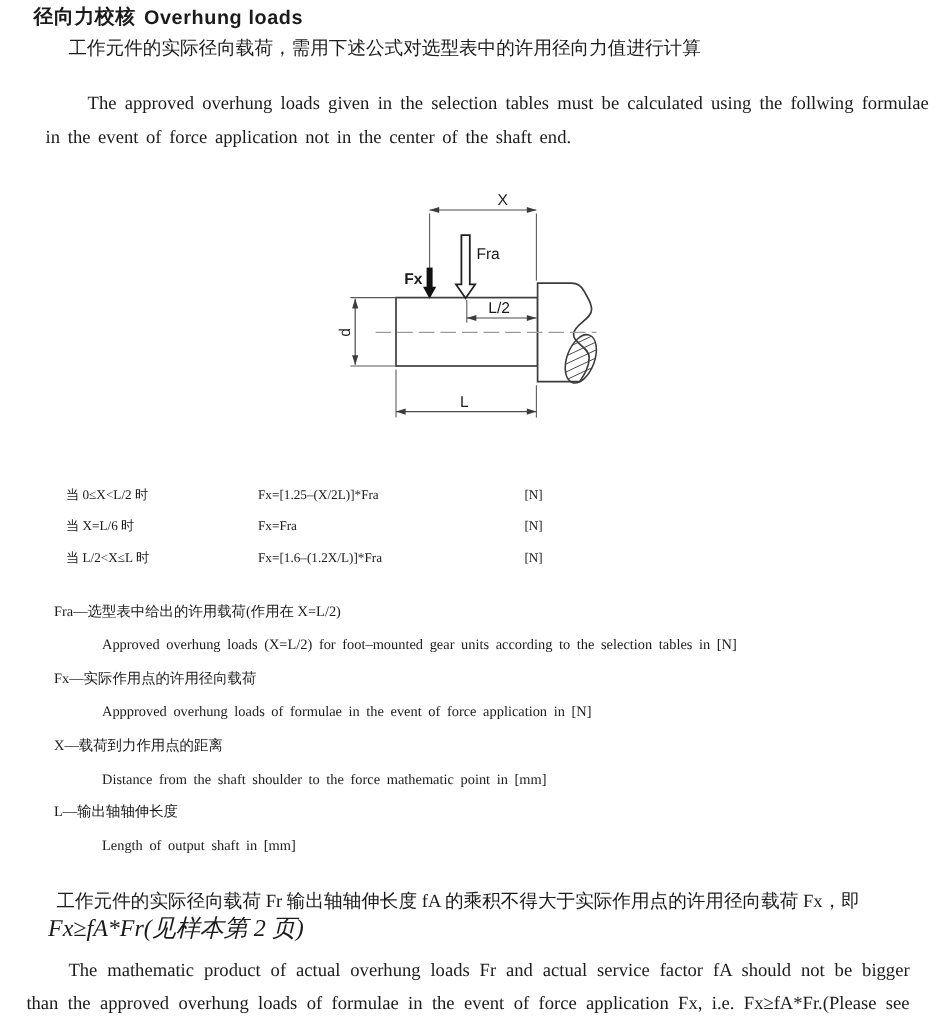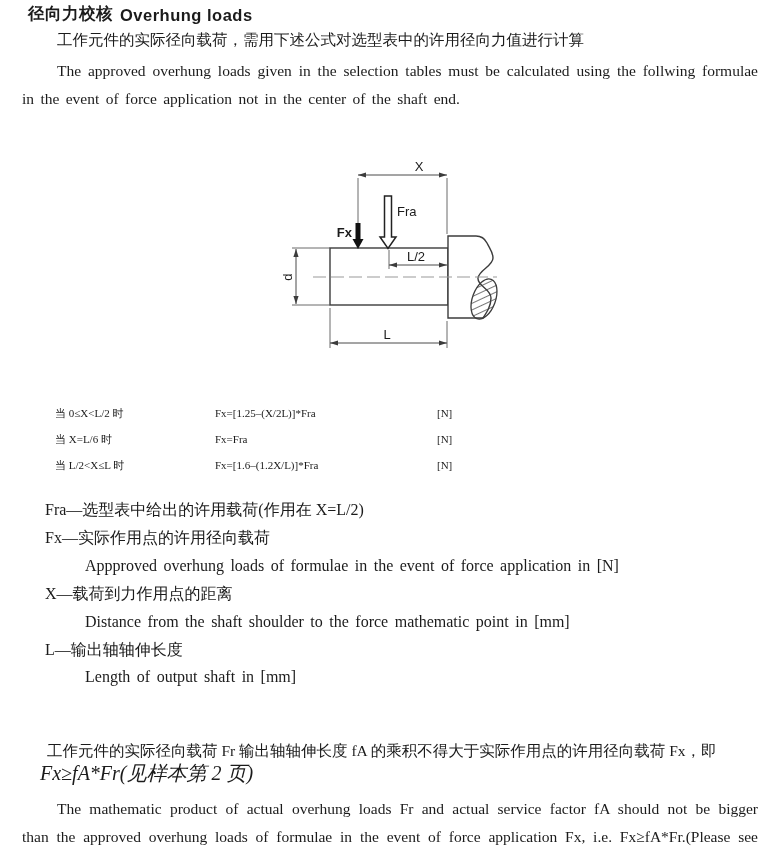--- a/index.html
+++ b/index.html
@@ -6,35 +6,35 @@
   #page{
     position:relative;width:780px;height:850px;background:#ffffff;
     font-family:"Liberation Serif", serif;color:#1b1b1b;overflow:hidden;
     margin:0 auto;
   }
   
   .heading{position:absolute;left:28px;top:3px;display:flex;gap:7px;align-items:flex-end;
     font-family:"Liberation Sans", sans-serif;font-weight:700;font-size:16.5px;letter-spacing:.5px;}
   
   .intro-zh{position:absolute;left:57px;top:30px;margin:0;font-size:15.5px;white-space:nowrap;}
-  .intro-en{position:absolute;left:22px;top:57px;width:736px;margin:0;font-size:15.5px;
+  .intro-en{position:absolute;left:22px;top:57px;width:736px;margin:16px;font-size:15.5px;
     line-height:27.5px;text-align:justify;text-indent:35px;word-spacing:2.5px;}
   
   .diagram{position:absolute;left:270px;top:155px;width:240px;height:205px;margin:0;}
   .diagram svg{display:block;width:240px;height:205px;}
   .dim-line{stroke:#4a4a4a;stroke-width:1;}
   .ext-line{stroke:#5a5a5a;stroke-width:.9;}
   .dim-arrow{fill:#3c3c3c;}
   .svg-label{font-family:"Liberation Sans", sans-serif;font-size:13px;fill:#1b1b1b;}
   
   .formulas{position:absolute;left:55px;top:400px;display:grid;
     grid-template-columns:160px 222px 60px;font-size:11px;line-height:26px;}
   .formulas span{white-space:nowrap;}
   
-  .defs{position:absolute;left:45px;top:496px;right:0;font-size:16px;line-height:27.9px;}
+  .defs{position:absolute;left:45px;top:496px;right:0;font-size:12px;line-height:27.9px;}
   .defs p{margin:0;white-space:nowrap;}
   .def-desc{padding-left:40px;word-spacing:2.5px;}
   
   .closing-zh1{position:absolute;left:22px;top:741px;margin:0;font-size:15.5px;text-indent:25px;white-space:nowrap;}
   .closing-zh2{position:absolute;left:40px;top:760px;margin:0;font-size:20px;white-space:nowrap;font-style:italic;}
   .closing-en{position:absolute;left:22px;top:795px;width:736px;margin:0;font-size:15.5px;
     line-height:27.5px;text-align:justify;text-indent:35px;word-spacing:2.5px;}
 </style>
 </head>
 <body>
@@ -125,20 +125,21 @@
     <span>Fx=Fra</span>
     <span>[N]</span>
 
     <span>当 L/2&lt;X≤L 时</span>
     <span>Fx=[1.6–(1.2X/L)]*Fra</span>
     <span>[N]</span>
   </section>
 
   <section class="defs">
     <p class="def-term">Fra—选型表中给出的许用载荷(作用在 X=L/2)</p>
+    <p class="def-desc">Approved overhung loads (X=L/2) for foot–mounted gear units according to the selection tables in [N]</p>
     <p class="def-term">Fx—实际作用点的许用径向载荷</p>
     <p class="def-desc">Appproved overhung loads of formulae in the event of force application in [N]</p>
     <p class="def-term">X—载荷到力作用点的距离</p>
     <p class="def-desc">Distance from the shaft shoulder to the force mathematic point in [mm]</p>
     <p class="def-term">L—输出轴轴伸长度</p>
     <p class="def-desc">Length of output shaft in [mm]</p>
   </section>
 
   <p class="closing-zh1">工作元件的实际径向载荷 Fr 输出轴轴伸长度 fA 的乘积不得大于实际作用点的许用径向载荷 Fx，即</p>
   <p class="closing-zh2">Fx≥fA*Fr(见样本第 2 页)</p>

